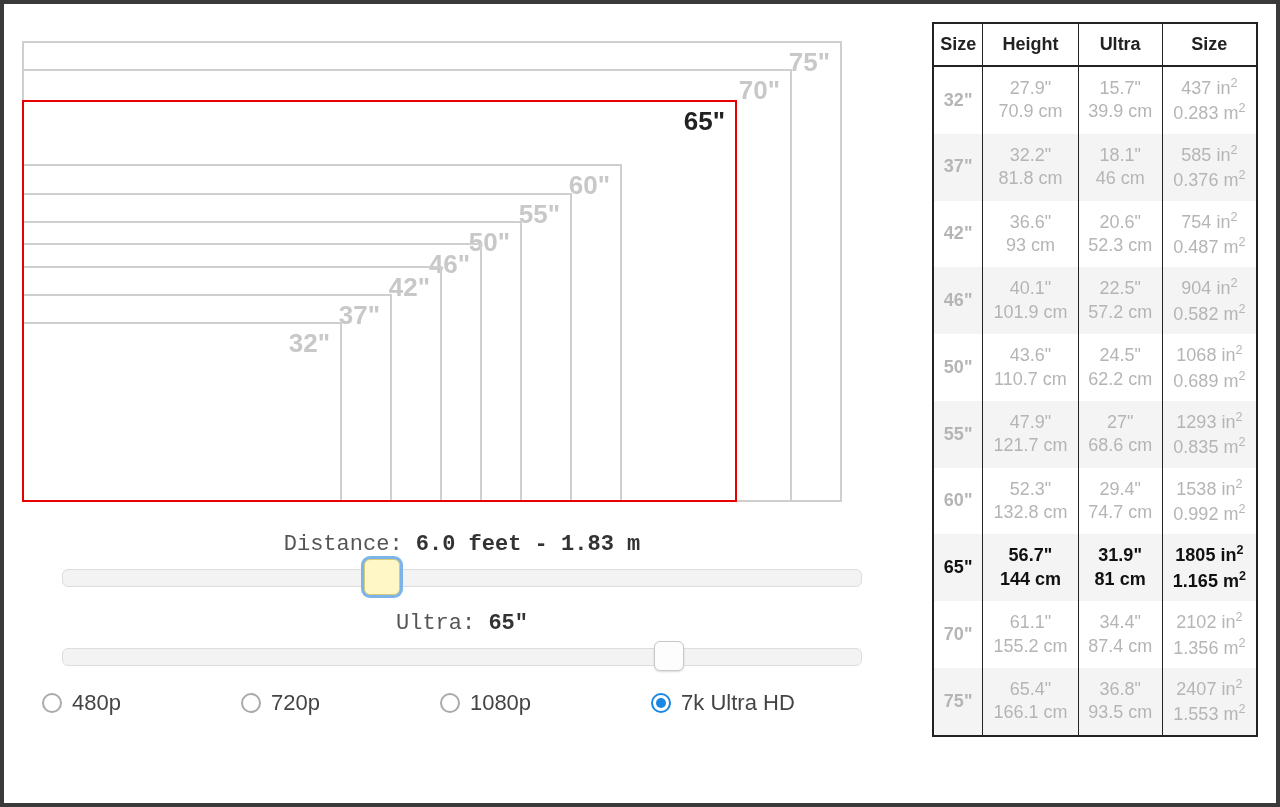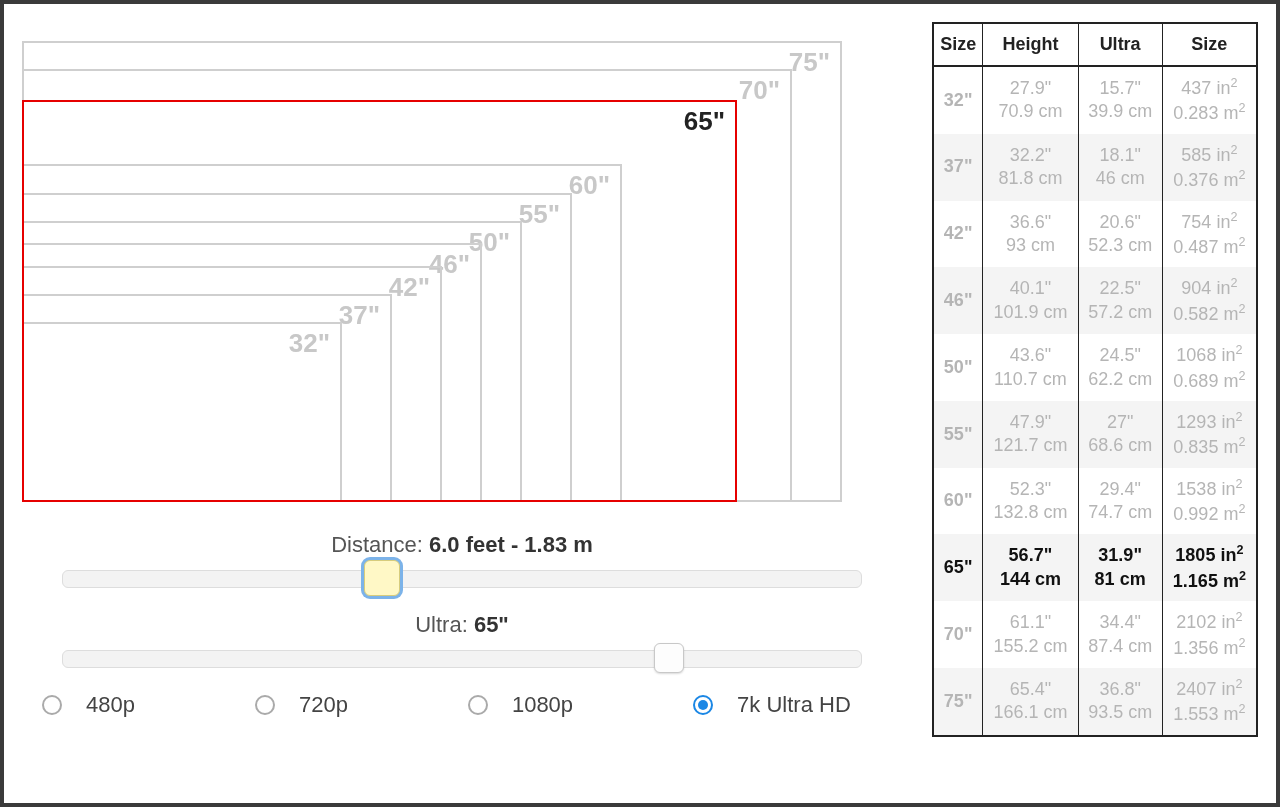--- a/index.html
+++ b/index.html
@@ -45,21 +45,21 @@
     z-index: 5;
   }
   .rect.selected .lbl { color: #222; }
 
   .controls {
     margin-top: 30px;
     text-align: center;
     font-size: 22px;
     color: #555;
   }
-  .label-row { margin-bottom: 12px; }
+  .label-row { margin-bottom: 12px; font-family: Liberation Mono, monospace; }
   .label-row b { color: #333; font-weight: 700; }
   .slider-track {
     position: relative;
     width: 800px;
     height: 18px;
     margin: 0 auto 24px auto;
     background: #f3f3f3;
     border: 1px solid #ddd;
     border-radius: 6px;
   }
@@ -86,21 +86,21 @@
     justify-content: flex-start;
     gap: 120px;
     margin-top: 20px;
     padding-left: 20px;
     font-size: 22px;
     color: #444;
   }
   .radio {
     display: flex;
     align-items: center;
-    gap: 24px;
+    gap: 10px;
     cursor: pointer;
   }
   .radio .dot {
     width: 20px;
     height: 20px;
     border-radius: 50%;
     border: 2px solid #aaa;
     display: inline-block;
     position: relative;
   }

